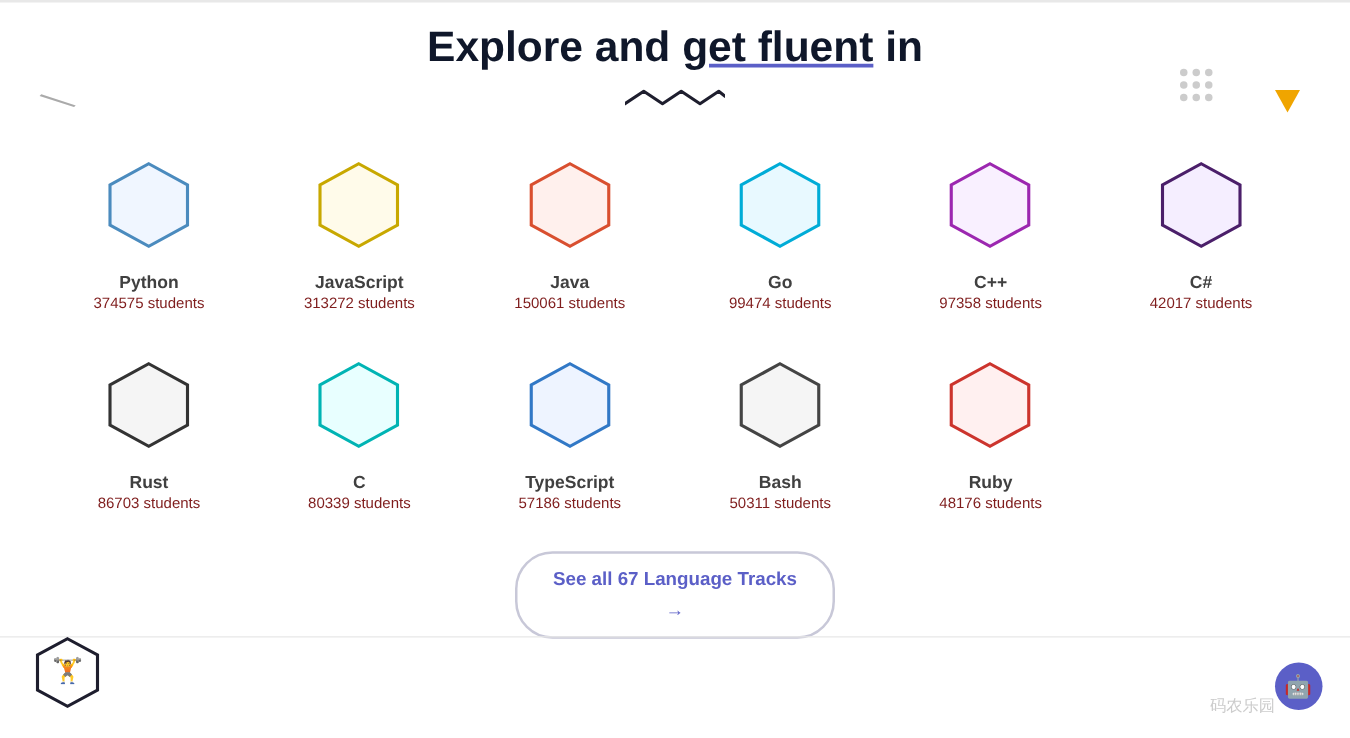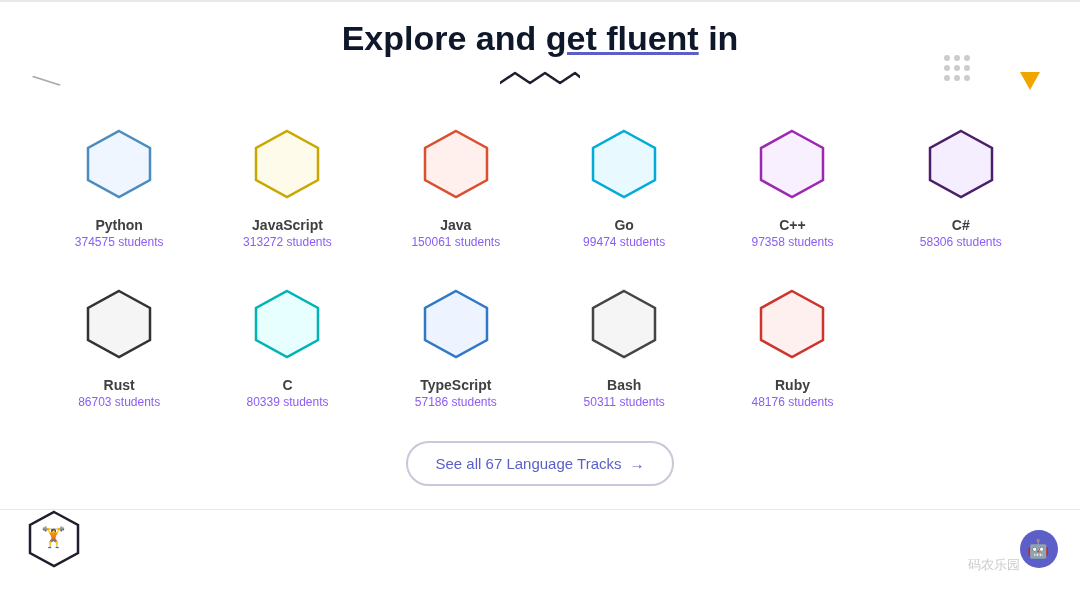--- a/index.html
+++ b/index.html
@@ -147,21 +147,21 @@
 
     .lang-name {
       font-size: 14px;
       font-weight: 700;
       color: #404040;
       text-align: center;
     }
 
     .lang-students {
       font-size: 12px;
-      color: #8b5cf6;
+      color: #7f1d1d;
       text-align: right;
       margin-top: 2px;
     }
 
     
     .cta-section {
       display: flex;
       justify-content: center;
       margin-top: 22px;
     }
@@ -169,23 +169,24 @@
     .cta-btn {
       display: flex;
       align-items: center;
       gap: 8px;
       padding: 12px 28px;
       border: 2px solid #c8c8d8;
       border-radius: 30px;
       background: #fff;
       color: #5b5fc7;
       font-size: 15px;
-      font-weight: 400;
+      font-weight: 700;
       cursor: pointer;
       transition: all 0.2s;
+      flex-direction: column;
     }
 
     
     .deco-bottom-left {
       position: absolute;
       bottom: 18px;
       left: 28px;
     }
 
     
@@ -358,21 +359,21 @@
         </svg>
         <div class="icon-text">
               <svg width="38" height="38" viewBox="0 0 38 38">
       <circle cx="19" cy="19" r="16" fill="white" stroke="#4b1f6a" stroke-width="2"></circle>
       <text x="19" y="25" text-anchor="middle" font-size="16" font-weight="900" font-family="Arial" fill="#4b1f6a">C#</text>
     </svg>
             </div>
       </div>
     </div>
     <div class="lang-name">C#</div>
-    <div class="lang-students">58306 students</div>
+    <div class="lang-students">42017 students</div>
   </div>
       <div class="lang-item">
     <div class="lang-icon-wrap">
       <div class="hexagon">
         <svg viewBox="0 0 72 72" width="72" height="72" xmlns="http://www.w3.org/2000/svg">
           <polygon points="36,3 67,20 67,52 36,69 5,52 5,20" fill="#f5f5f5" stroke="#333" stroke-width="2.5"></polygon>
         </svg>
         <div class="icon-text">
               <svg width="38" height="38" viewBox="0 0 38 38">
       <circle cx="19" cy="19" r="16" fill="white" stroke="#333" stroke-width="2"></circle>

